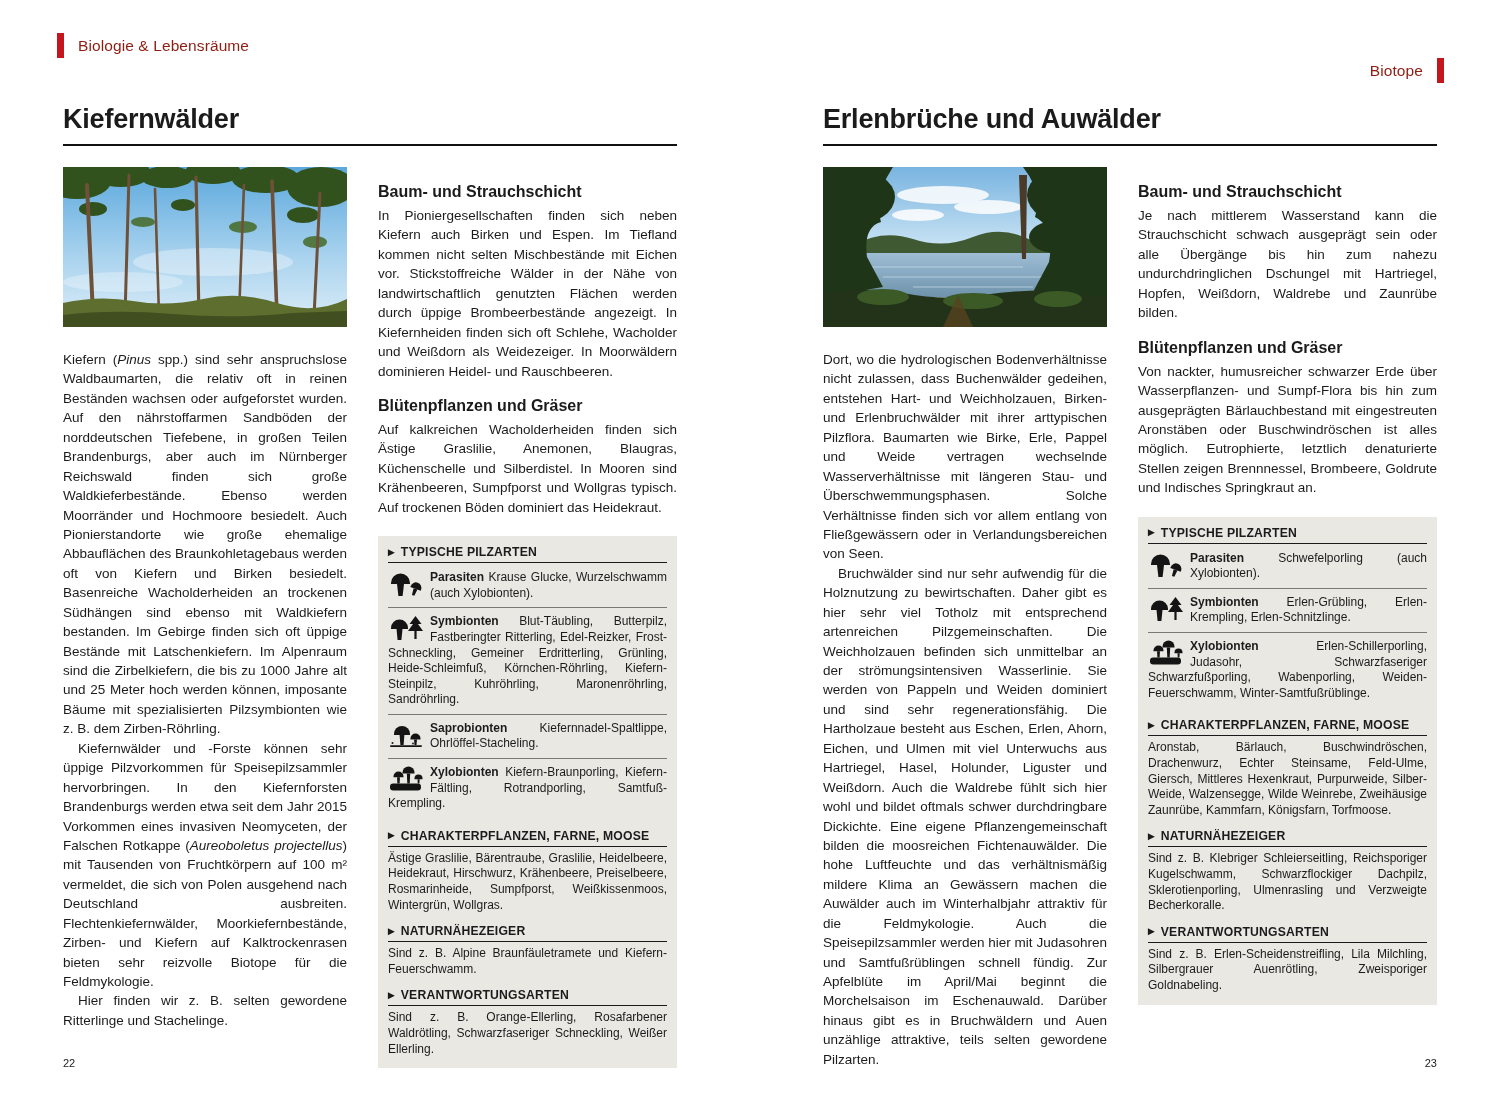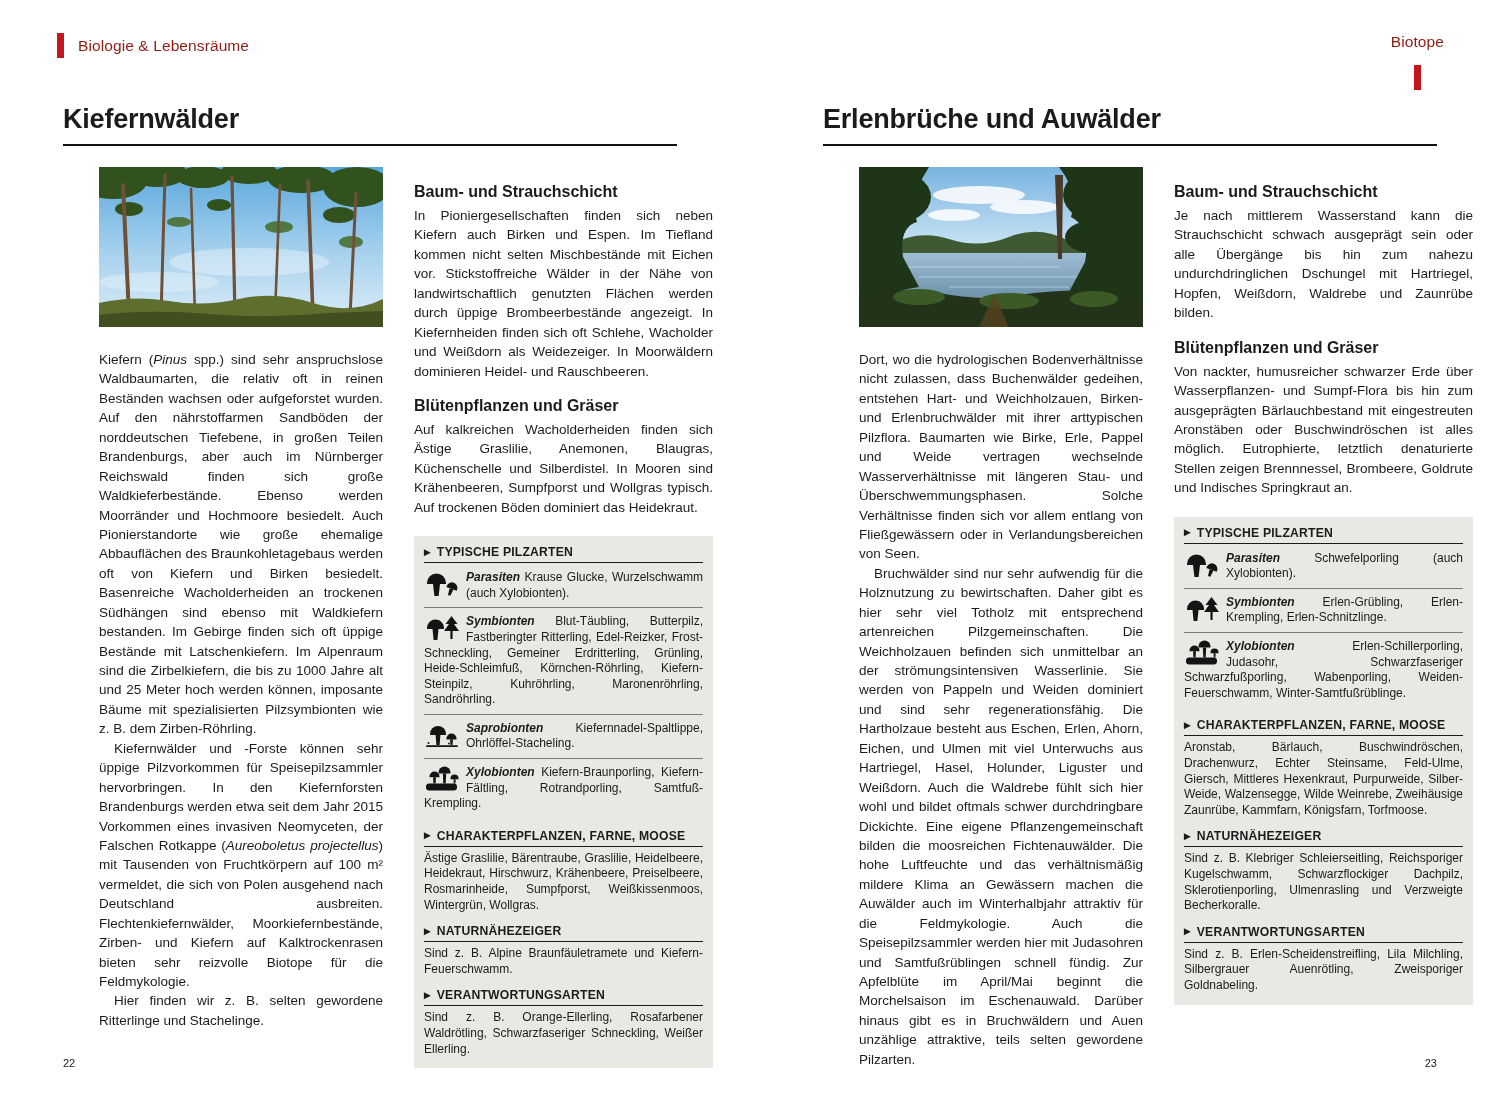--- a/index.html
+++ b/index.html
@@ -13,37 +13,37 @@
     width:1500px;height:1097px;background:#ffffff;
     font-family:"Liberation Sans", sans-serif;
     color:var(--text,#1b1b1b);
     -webkit-font-smoothing:antialiased;
   }
   .sheet{position:relative;width:1500px;height:1097px;overflow:hidden;background:#fff;}
 
   
   .runhead{position:absolute;top:33px;display:flex;align-items:center;gap:14px;}
   .runhead-l{left:57px;}
-  .runhead-r{right:56px;flex-direction:column;}
+  .runhead-r{right:56px;flex-direction:row;margin-top:25px;}
   .redbar{display:inline-block;width:7px;height:25px;background:var(--accent_red,#c4161c);}
   .runlabel{font-size:15.5px;color:var(--runhead_text,#8e1d12);letter-spacing:0.1px;}
 
   
   .page{position:absolute;top:0;width:750px;height:1097px;}
   .page-l{left:0;}
   .page-r{left:750px;}
   .page-l .inner{padding:104px 73px 0 63px;}
   .page-r .inner{padding:104px 63px 0 73px;}
 
   h1{
     font-size:27px;font-weight:bold;margin:0;letter-spacing:-0.2px;
     padding-bottom:9px;border-bottom:2px solid #111;
   }
   .cols{display:flex;gap:31px;margin-top:21px;}
-  .colA{width:284px;flex:0 0 284px;margin-left:36px;}
+  .colA{width:284px;flex:0 0 284px;}
   .colB{width:299px;flex:0 0 299px;}
 
   .photo{width:284px;height:160px;display:block;margin:0 0 23px 0;}
 
   .bodytext p{
     margin:0;font-size:13.5px;line-height:1.44;text-align:justify;
     hyphens:auto;-webkit-hyphens:auto;
   }
   .ind{text-indent:15px;}
   .it{font-style:italic;}
@@ -66,21 +66,21 @@
     padding-bottom:3px;border-bottom:1.3px solid #1a1a1a;
   }
   .box-head{margin-bottom:1px;}
   .box-subhead{margin-top:11px;margin-bottom:4px;}
   .bullet{font-size:8.5px;position:relative;top:-1.5px;}
   .grow{padding:6px 0 6px 0;overflow:hidden;}
   .grow + .grow{border-top:1px solid #7b7973;}
   .gicon{float:left;width:36px;height:26px;margin:1px 6px 2px 0;}
   .gicon svg{width:36px;height:26px;display:block;}
   .gtext{margin:0;font-size:12px;line-height:1.3;text-align:justify;hyphens:auto;-webkit-hyphens:auto;}
-  .gname{font-weight:bold;font-style:italic;}
+  .gname{font-weight:bold;}
   .subtext{margin:0;font-size:12px;line-height:1.3;text-align:justify;hyphens:auto;-webkit-hyphens:auto;}
 
   .pagenum{position:absolute;bottom:28px;font-size:11px;}
   .page-l .pagenum{left:63px;}
   .page-r .pagenum{right:63px;}
 </style>
 </head>
 <body>
 
 <main class="sheet">

